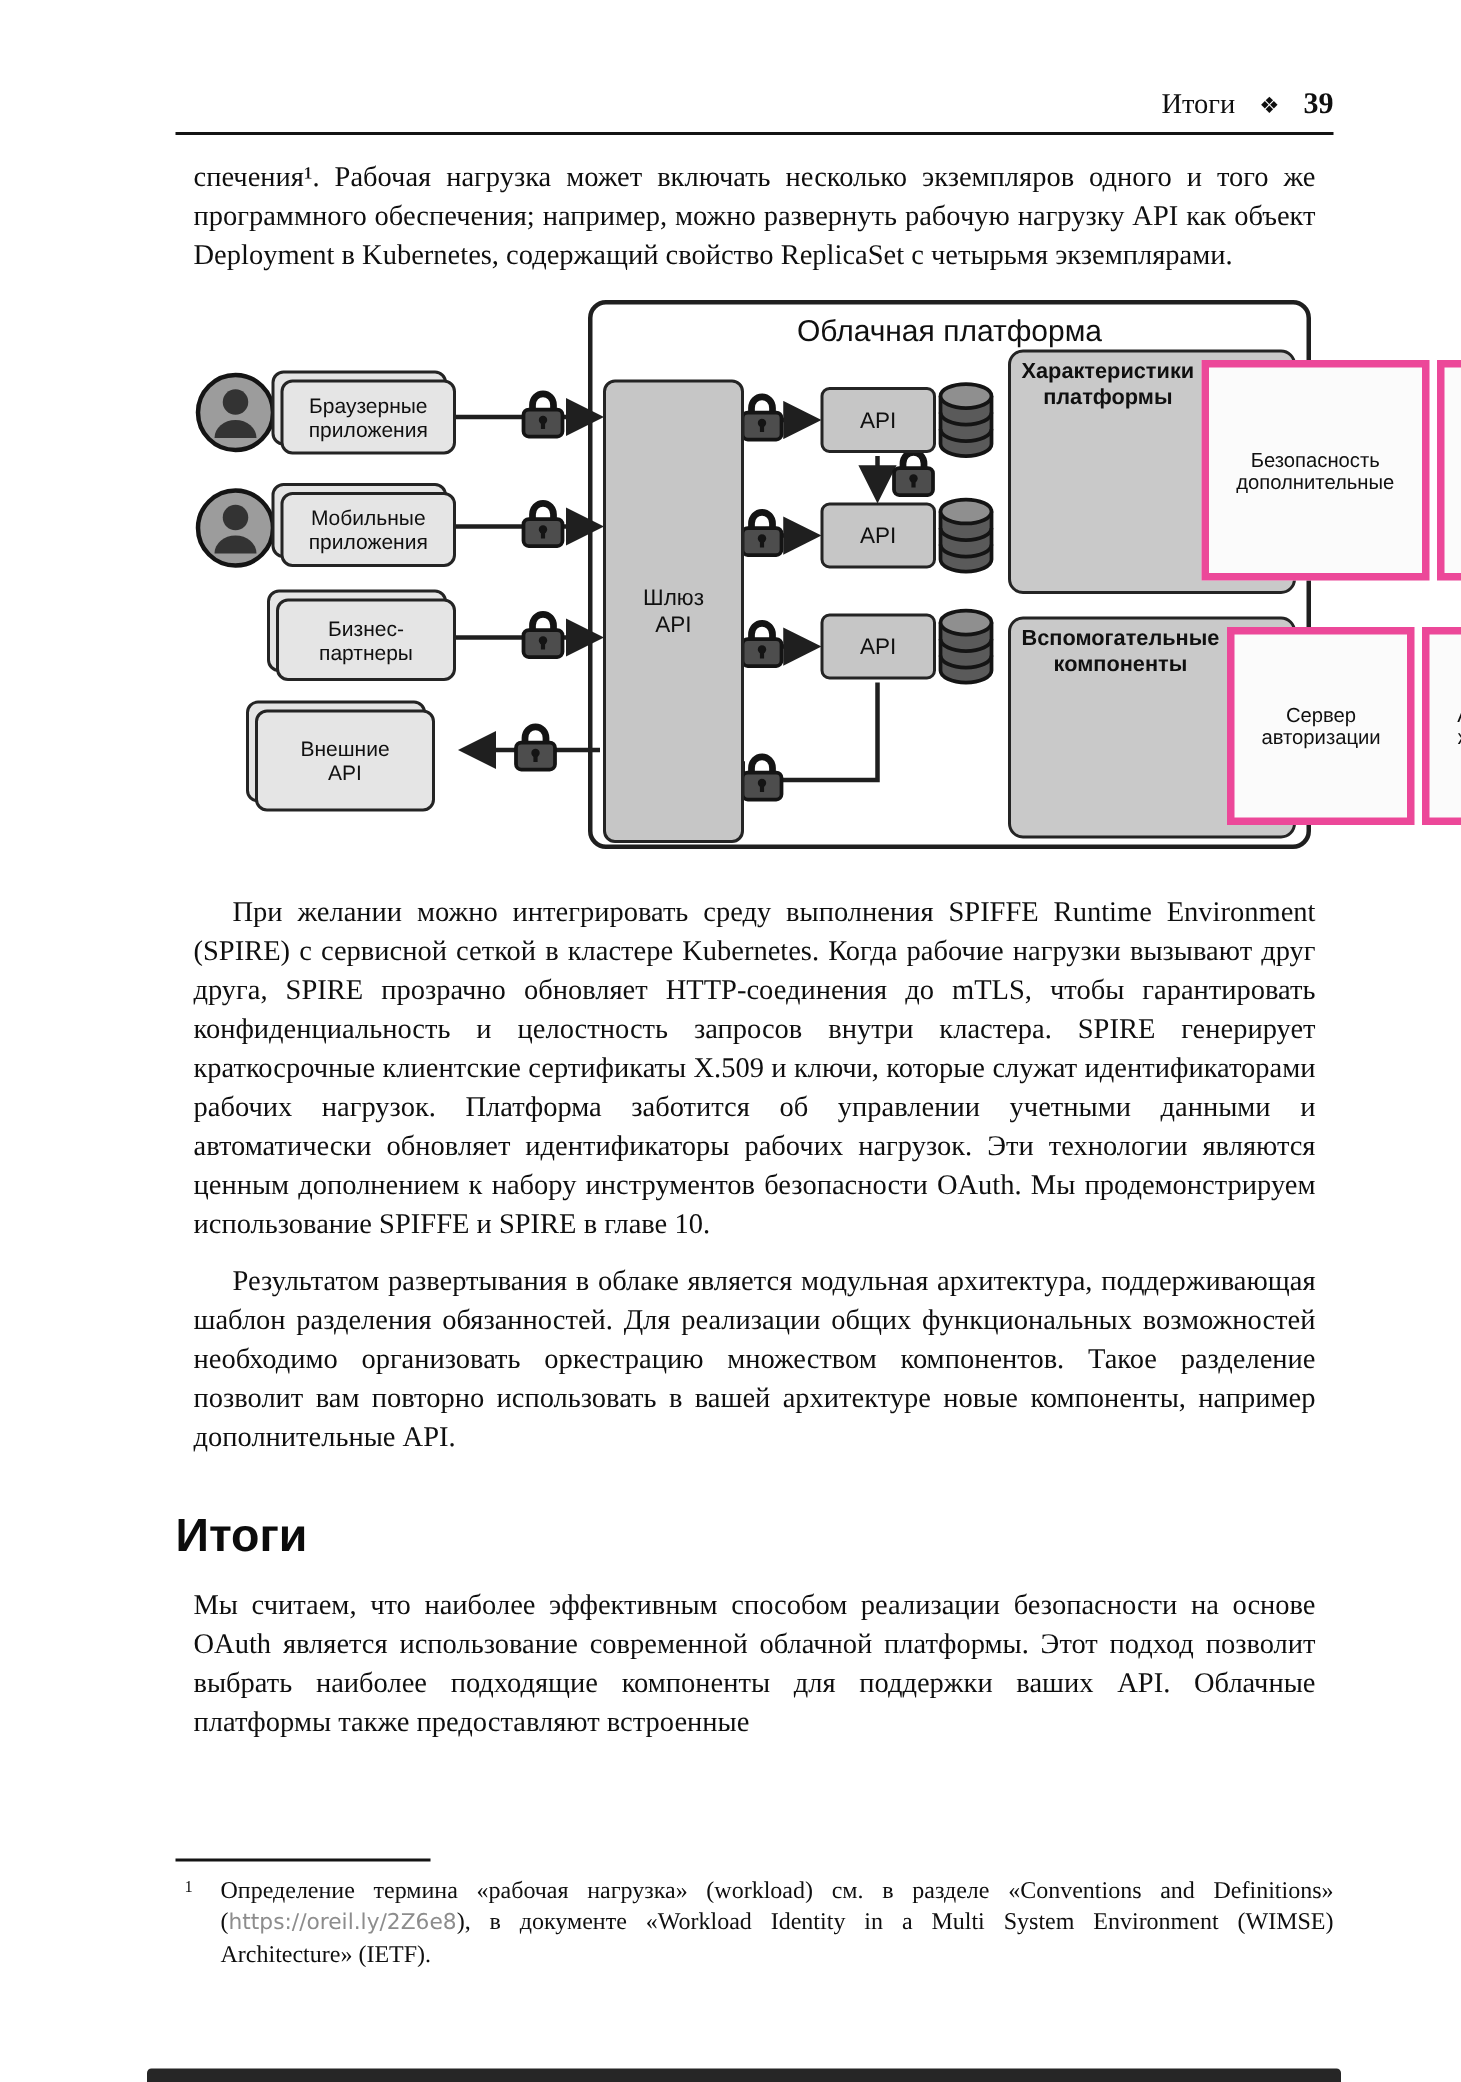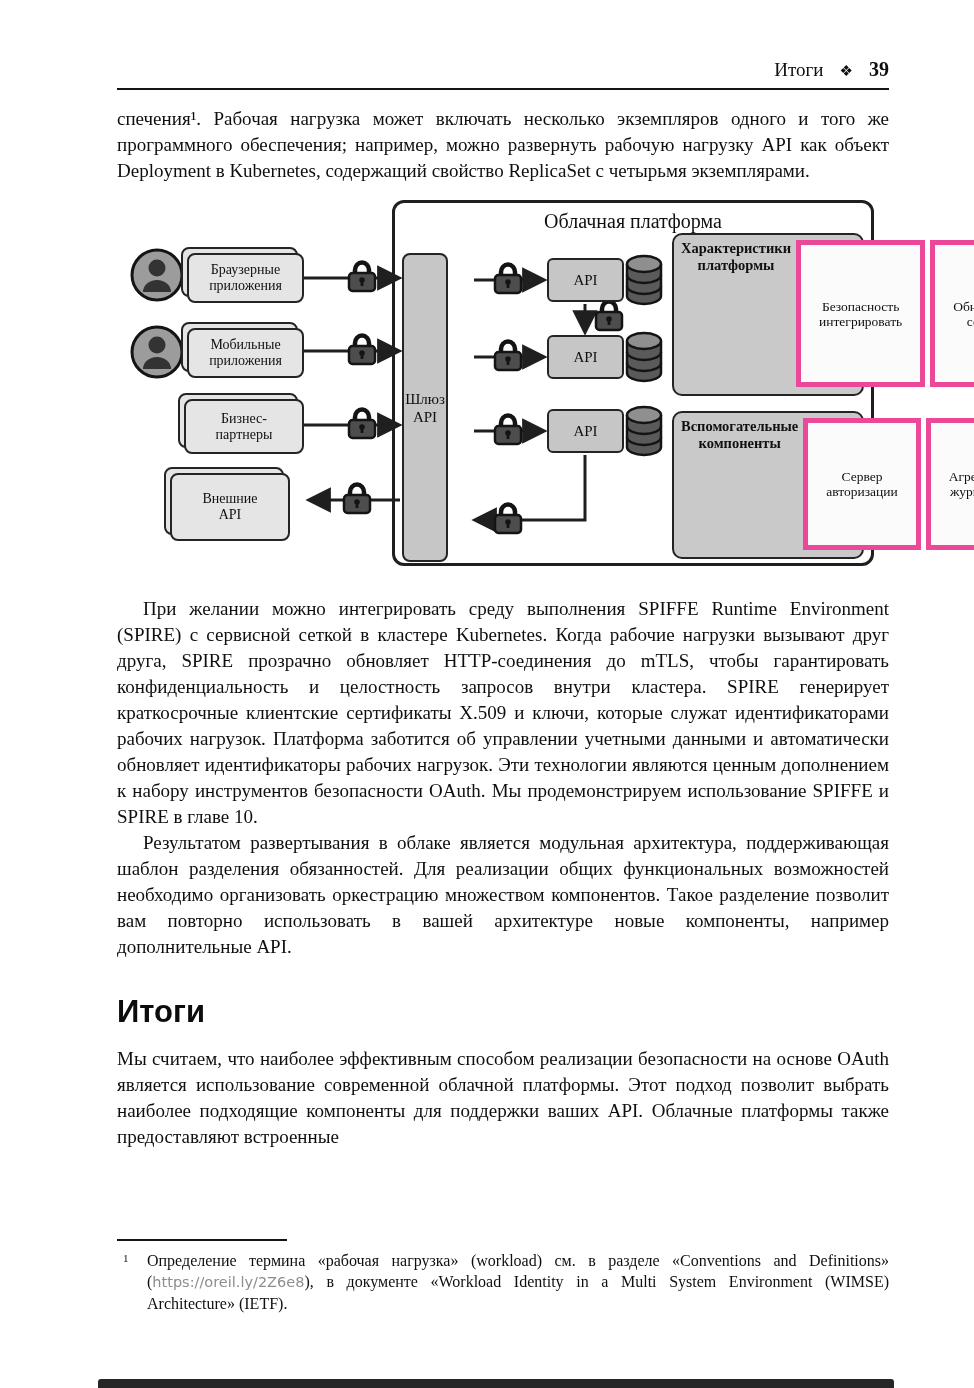--- a/index.html
+++ b/index.html
@@ -19,56 +19,56 @@
   
   .running-head {
     display: flex; justify-content: flex-end; align-items: baseline;
     gap: 16px; padding-top: 58px; font-size: 19px;
   }
   .running-head .diamond { font-size: 15px; }
   .running-head .pagenum { font-weight: bold; font-size: 20px; }
   .head-rule { border-bottom: 2px solid #141414; margin-top: 7px; }
 
   
-  p.body { font-size: 19px; line-height: 26px; text-align: justify; margin: 0; }
+  p.body { font-size: 19px; line-height: 26px; text-align: justify; margin: 12px; }
   p.body.first { margin-top: 16px; }
   .indent { text-indent: 26px; }
   #para2 { margin-top: 20px; }
 
   
   h1.section-heading {
     font-family: "Liberation Sans", sans-serif;
     font-size: 31px; font-weight: 700; margin: 34px 0 16px 0; color:#0c0c0c;
   }
 
   
   .figure {
     position: relative; width: 772px; height: 378px; margin-top: 14px;
-    font-family: Liberation Serif, serif; color: #101010;
+    font-family: Liberation Sans, sans-serif; color: #101010;
   }
   .cloud {
     position: absolute; left: 275px; top: 2px; width: 482px; height: 366px;
     border: 3px solid #1f1f1f; border-radius: 12px; background: #ffffff;
   }
   .cloud-title { text-align: center; font-size: 20px; padding-top: 7px; }
   .connectors { position: absolute; left: 0; top: 0; width: 772px; height: 378px; }
 
   .stack { position: absolute; }
   .stack-back, .stack-front {
     position: absolute; background: #e5e5e5;
     border: 2px solid #242424; border-radius: 8px;
   }
   .stack-back { left: -6px; top: -6px; width: 100%; height: 100%; }
   .stack-front {
     left: 0; top: 0; width: 100%; height: 100%;
     display: flex; align-items: center; justify-content: center;
     text-align: center; font-size: 14px; line-height: 16px; padding: 2px;
   }
   .gateway {
-    position: absolute; left: 285px; top: 55px; width: 46px; height: 309px;
+    position: absolute; left: 285px; top: 55px; width: 94px; height: 309px;
     background: #c6c6c6; border: 2px solid #242424; border-radius: 8px;
     display: flex; align-items: center; justify-content: center;
     text-align: center; font-size: 15px; line-height: 18px;
   }
   .api-box {
     position: absolute; left: 430px; width: 77px; height: 44px;
     background: #c6c6c6; border: 2px solid #242424; border-radius: 6px;
     display: flex; align-items: center; justify-content: center; font-size: 15px;
   }
   .panel {
@@ -223,21 +223,21 @@
       <div class="api-box" style="top:211px">API</div>
 
       <div class="panel" style="top:35px;height:163px">
         <div class="panel-title">
           <div>Характеристики</div>
           <div>платформы</div>
         </div>
         <div class="panel-item">
           <div>
             <div>Безопасность</div>
-            <div>интегрировать</div>
+            <div>дополнительные</div>
           </div>
         </div>
         <div class="panel-item">
           <div>
             <div>Обнаружение</div>
             <div>сервисов</div>
           </div>
         </div>
         <div class="panel-item">
           <div>

